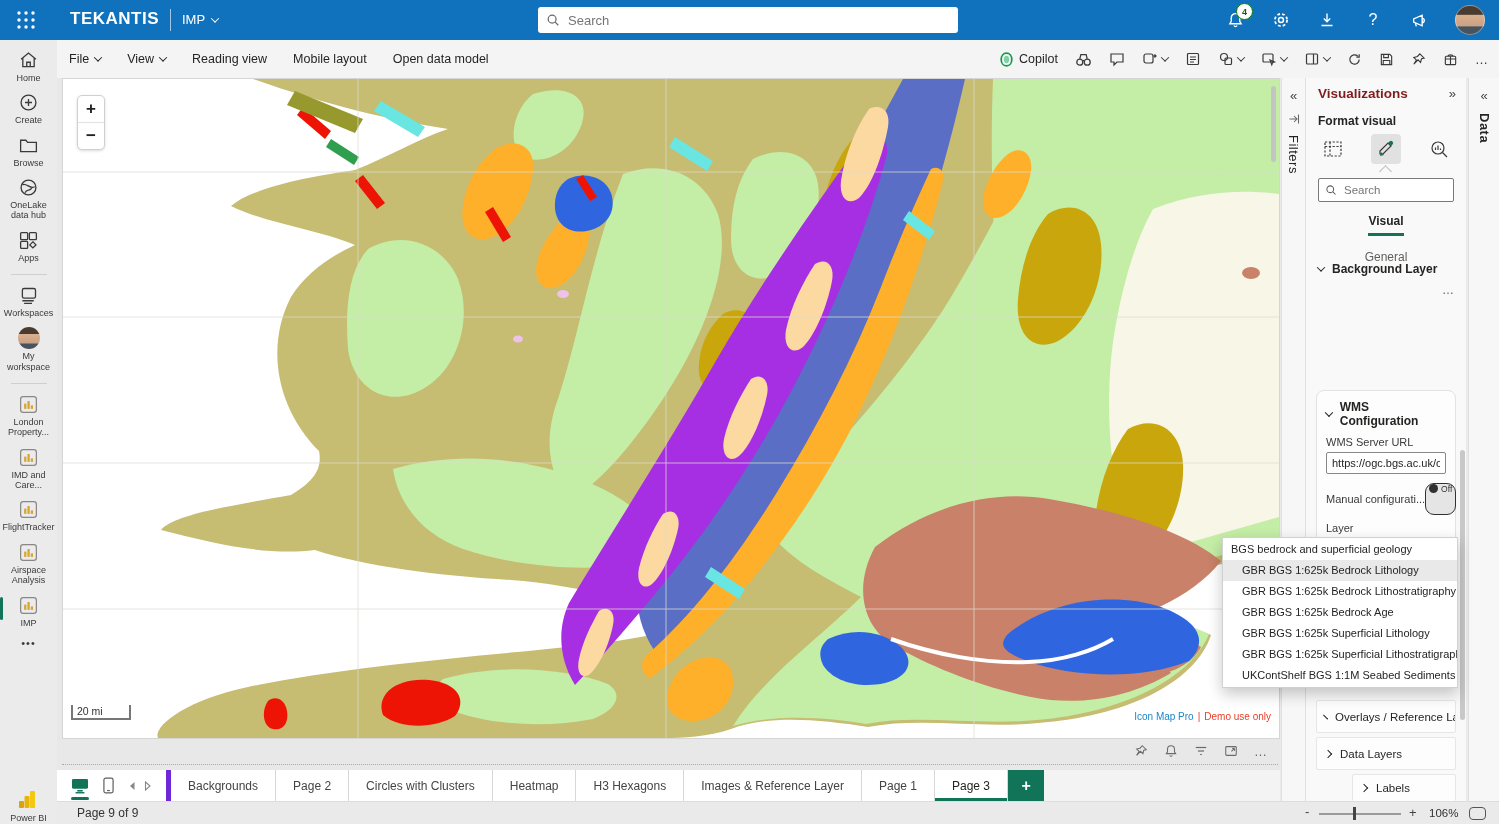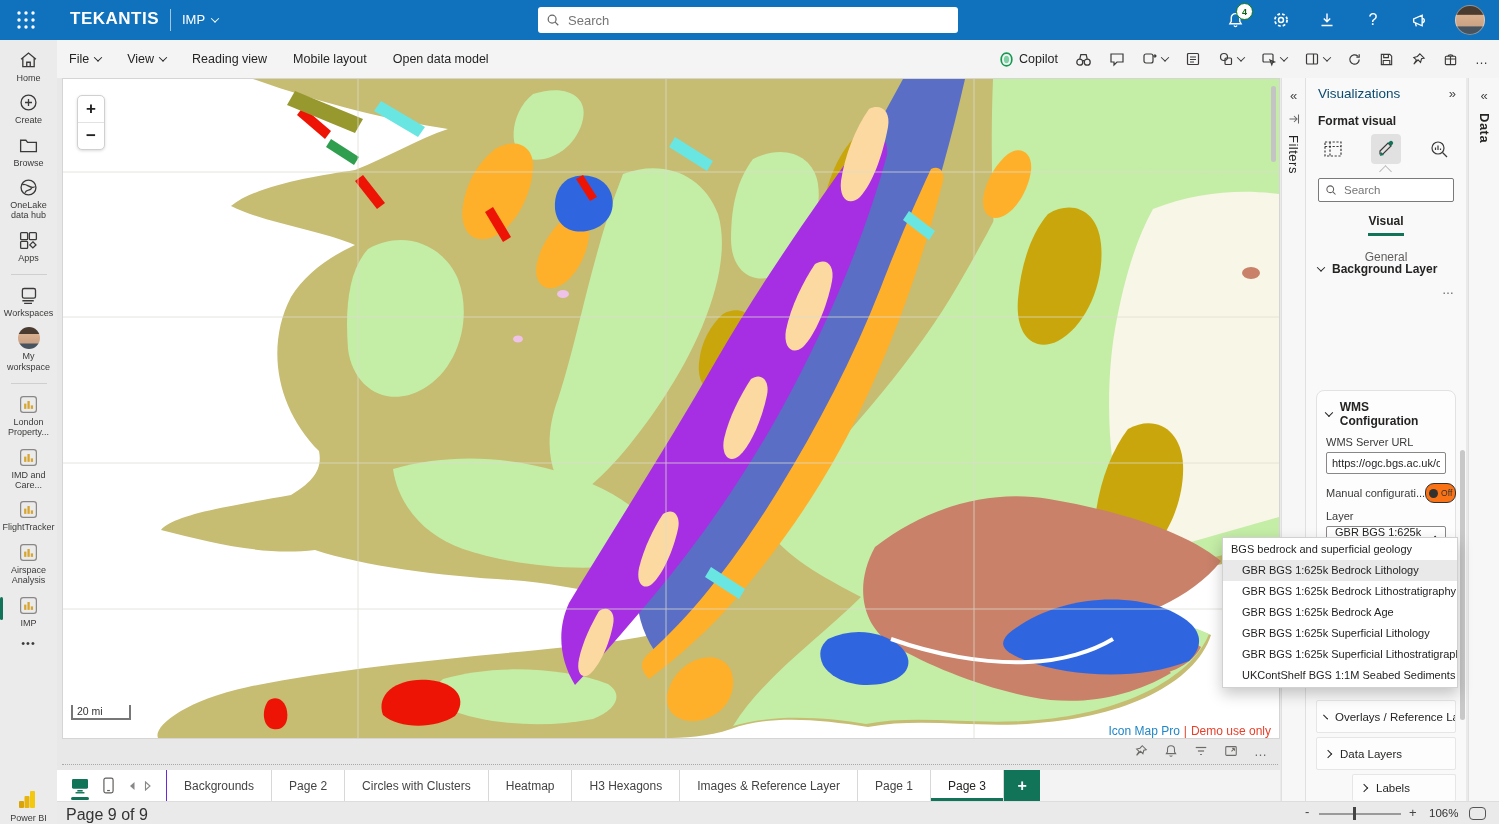--- a/index.html
+++ b/index.html
@@ -43,36 +43,36 @@
   .chev.sm{width:5px;height:5px;}
   .chev.white{border-color:#fff;}
   
   .main-bg{position:absolute;left:57px;top:78px;width:1223px;height:723px;background:#e8e8e8;}
   .canvas{position:absolute;left:62px;top:78px;width:1216px;height:659px;background:#fff;border:1px solid #d5d5d5;box-sizing:content-box;}
   .canvas svg.map{position:absolute;left:0;top:0;width:1216px;height:659px;display:block;}
   .zoomctl{position:absolute;left:14px;top:16px;width:26px;border:1px solid #d0d0d0;border-radius:5px;background:#fff;box-shadow:0 1px 3px rgba(0,0,0,.15);overflow:hidden;}
   .zbtn{width:26px;height:26px;display:flex;align-items:center;justify-content:center;font-size:17px;font-weight:bold;color:#222;cursor:pointer;}
   .zbtn+.zbtn{border-top:1px solid #e2e2e2;}
   .scalebar{position:absolute;left:8px;bottom:18px;width:60px;height:15px;border:2px solid #777;border-top:none;background:rgba(255,255,255,.55);font-size:10.5px;color:#333;padding:0 4px;box-sizing:border-box;line-height:13px;}
-  .attribution{position:absolute;right:8px;bottom:0;font-size:12px;white-space:nowrap;}
+  .attribution{position:absolute;right:8px;bottom:16px;font-size:10px;white-space:nowrap;}
   .attribution .link{color:#1f87c7;cursor:pointer;}
   .attribution .sep{color:#e8402a;margin:0 4px;}
   .attribution .note{color:#e8402a;}
   .canvas-scroll{position:absolute;right:3px;top:7px;width:5px;height:76px;border-radius:3px;background:#c4c4c4;cursor:pointer;}
   .hover-toolbar{position:absolute;left:62px;top:740px;width:1216px;height:22px;display:flex;justify-content:flex-end;align-items:center;gap:16px;padding-right:10px;box-sizing:border-box;color:#6d6b68;}
   .ht-ic{cursor:pointer;display:flex;align-items:center;}
   .dotted-line{position:absolute;left:62px;top:764px;width:1216px;border-top:1px dotted #a9a9a9;}
   
   .side-pane{position:absolute;top:78px;bottom:23px;background:#f7f7f7;border-left:1px solid #e0e0e0;display:flex;flex-direction:column;align-items:center;padding-top:10px;box-sizing:border-box;}
   .side-pane .collapse{font-size:13px;color:#444;cursor:pointer;margin-bottom:10px;}
   .vtext{writing-mode:vertical-rl;font-size:13px;color:#252423;letter-spacing:.5px;}
   
   .viz-panel{position:absolute;left:1305px;top:78px;width:161px;height:723px;background:#f9f9f9;border-left:1px solid #e0e0e0;box-sizing:border-box;}
   .vp-head{position:absolute;left:12px;right:10px;top:8px;display:flex;justify-content:space-between;align-items:center;}
-  .vp-title{font-size:13.5px;font-weight:normal;color:#0c4a6e;}
+  .vp-title{font-size:13.5px;font-weight:bold;color:#7f1d1d;}
   .vp-collapse{font-size:13px;color:#444;cursor:pointer;}
   .vp-sub{position:absolute;left:12px;top:36px;font-size:12px;font-weight:bold;color:#252423;}
   .vp-icons{position:absolute;left:12px;right:12px;top:54px;height:34px;display:flex;justify-content:space-between;align-items:center;}
   .vp-ic{position:relative;width:30px;height:30px;display:flex;align-items:center;justify-content:center;border-radius:4px;cursor:pointer;color:#3b3a39;}
   .vp-ic.sel{background:#e1e1e1;}
   .notch{position:absolute;left:10px;bottom:-12px;width:8px;height:8px;background:#f9f9f9;border-left:1px solid #bbb;border-top:1px solid #bbb;transform:rotate(45deg);}
   .vp-search{position:absolute;left:12px;right:12px;top:100px;height:24px;border:1px solid #7a7a7a;border-radius:2px;background:#fff;display:flex;align-items:center;padding:0 6px;gap:5px;box-sizing:border-box;color:#605e5c;}
   .vp-search input{border:none;outline:none;flex:1;font-size:11.5px;background:transparent;color:#333;font-family:inherit;min-width:0;}
   .vp-tabs{position:absolute;left:12px;right:12px;top:136px;display:flex;align-items:center;gap:14px;flex-direction:column;}
   .vp-tab{font-size:12px;color:#605e5c;padding-bottom:5px;cursor:pointer;}
@@ -80,44 +80,44 @@
   .vp-tabs-more{margin-left:auto;font-size:12px;color:#605e5c;cursor:pointer;}
   .vp-section-head{position:absolute;left:12px;top:184px;display:flex;align-items:center;gap:8px;font-size:12px;font-weight:bold;color:#252423;cursor:pointer;}
   .vp-card{position:absolute;left:10px;right:10px;background:#fdfdfd;border:1px solid #e2e2e2;border-radius:8px;padding:9px 9px;box-sizing:border-box;}
   .card-title{display:flex;align-items:center;gap:8px;font-size:12px;font-weight:bold;color:#252423;cursor:pointer;margin-bottom:8px;}
   .field-label{font-size:11px;color:#3b3a39;margin:7px 0 4px 0;}
   .select{height:24px;border:1px solid #8a8886;border-radius:2px;background:#fff;display:flex;align-items:center;justify-content:space-between;padding:0 8px;font-size:11px;color:#252423;cursor:pointer;box-sizing:border-box;}
   .select.centered span{margin:0 auto;}
   .text-input{width:100%;height:22px;border:1px solid #8a8886;border-radius:2px;font-size:11px;color:#252423;padding:0 5px;box-sizing:border-box;font-family:inherit;background:#fff;}
   .toggle-row{display:flex;align-items:center;justify-content:space-between;margin-top:9px;}
   .toggle-row .field-label{margin:0;white-space:nowrap;}
-  .toggle{width:37px;height:20px;border:1px solid #323130;border-radius:9px;display:flex;align-items:center;padding:0 3px;gap:3px;box-sizing:border-box;cursor:pointer;background:#f97316;}
+  .toggle{width:37px;height:32px;border:1px solid #323130;border-radius:9px;display:flex;align-items:flex-start;padding:0 3px;gap:3px;box-sizing:border-box;cursor:pointer;background:#e5e5e5;}
   .knob{width:9px;height:9px;border-radius:50%;background:#323130;}
   .tog-lbl{font-size:8.5px;color:#323130;}
   .vp-collapsed{position:absolute;left:10px;right:10px;height:33px;background:#fdfdfd;border:1px solid #e6e6e6;border-radius:2px;display:flex;align-items:center;gap:9px;padding:0 8px;font-size:11.5px;color:#252423;cursor:pointer;box-sizing:border-box;white-space:nowrap;overflow:hidden;}
   .vp-scrollbar{position:absolute;right:1px;top:372px;width:5px;height:270px;border-radius:3px;background:#c8c8c8;cursor:pointer;}
   
   .layer-dropdown{position:absolute;left:1222px;top:537px;width:234px;background:#fff;border:1px solid #d1d1d1;box-shadow:0 6px 14px rgba(0,0,0,.22);z-index:50;padding:1px 0;}
   .dd-item{height:21px;line-height:21px;font-size:11px;color:#252423;padding-left:8px;white-space:nowrap;overflow:hidden;cursor:pointer;}
   .dd-item.child{padding-left:19px;}
   .dd-item.selected{background:#e9e9e9;}
   
   .pagebar{position:absolute;left:57px;top:770px;width:1223px;height:31px;background:#f3f3f3;display:flex;align-items:stretch;}
   .pb-tools{display:flex;align-items:center;gap:14px;padding:0 14px 0 14px;background:#fff;}
   .pb-viewic{position:relative;display:flex;align-items:center;cursor:pointer;}
   .pb-viewic.active::after{content:"";position:absolute;left:0;right:0;bottom:-6px;height:3px;background:#117459;border-radius:2px;}
   .pb-arrows{display:flex;gap:8px;color:#8a8886;align-items:center;}
   .tab{display:flex;align-items:center;padding:0 17px;background:#fff;border-right:1px solid #d8d8d8;font-size:12px;color:#444;cursor:pointer;white-space:nowrap;position:relative;}
-  .tab:first-of-type{border-left:1px solid #6d28d9;}
+  .tab:first-of-type{border-left:5px solid #6d28d9;}
   .tab.active{color:#252423;}
   .tab.active::after{content:"";position:absolute;left:0;right:0;bottom:0;height:3px;background:#117459;}
   .tab-add{width:36px;background:#117459;color:#fff;display:flex;align-items:center;justify-content:center;font-size:16px;font-weight:bold;cursor:pointer;}
   
   .statusbar{position:absolute;left:57px;top:801px;width:1442px;height:23px;background:#eaeaea;border-top:1px solid #ddd;box-sizing:border-box;}
-  .sb-page{position:absolute;left:9px;top:4px;font-size:16px;color:#333;}
+  .sb-page{position:absolute;left:20px;top:4px;font-size:12px;color:#333;}
   .zoom-minus{position:absolute;left:1248px;top:2px;font-size:13px;color:#444;cursor:pointer;}
   .zoom-track{position:absolute;left:1262px;top:11px;width:82px;height:2px;background:#9a9a9a;cursor:pointer;}
   .zoom-handle{position:absolute;left:1296px;top:5px;width:3px;height:13px;background:#444;cursor:pointer;}
   .zoom-plus{position:absolute;left:1352px;top:3px;font-size:13px;color:#444;cursor:pointer;}
   .zoom-pct{position:absolute;left:1372px;top:5px;font-size:11.5px;color:#333;}
   .fit-icon{position:absolute;left:1412px;top:5px;width:15px;height:11px;border:1.4px solid #555;border-radius:4px;cursor:pointer;}
 </style>
 </head>
 <body>
 

